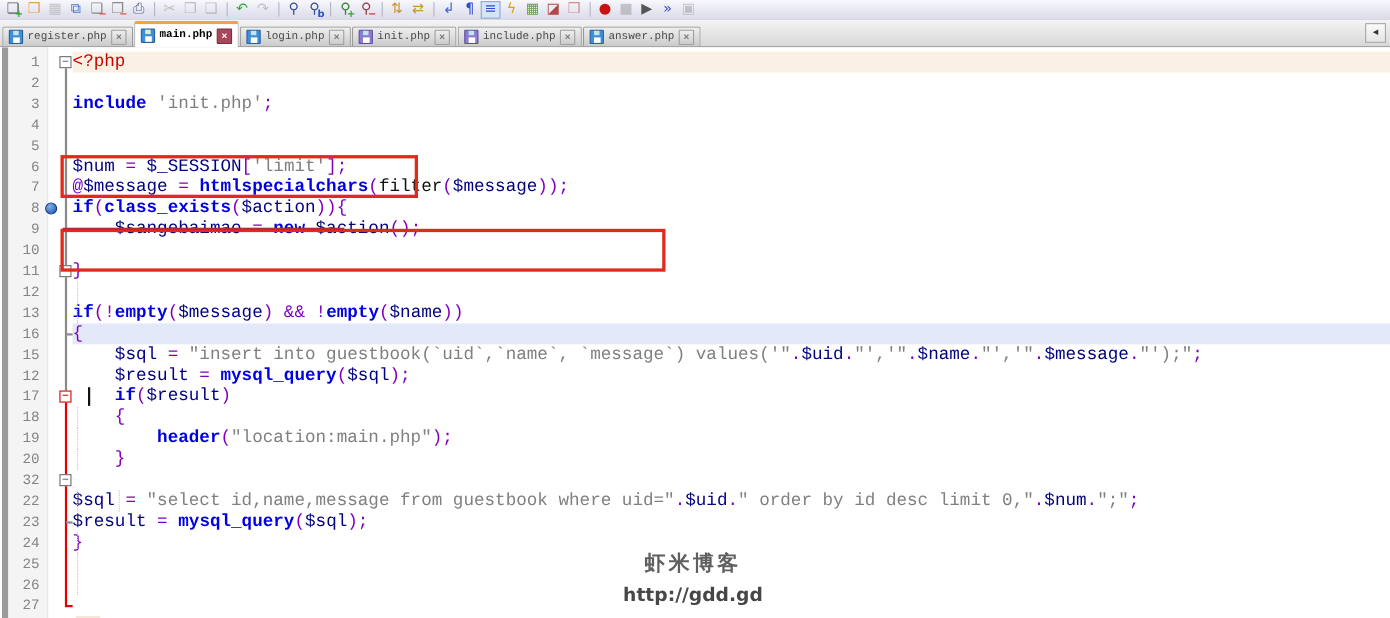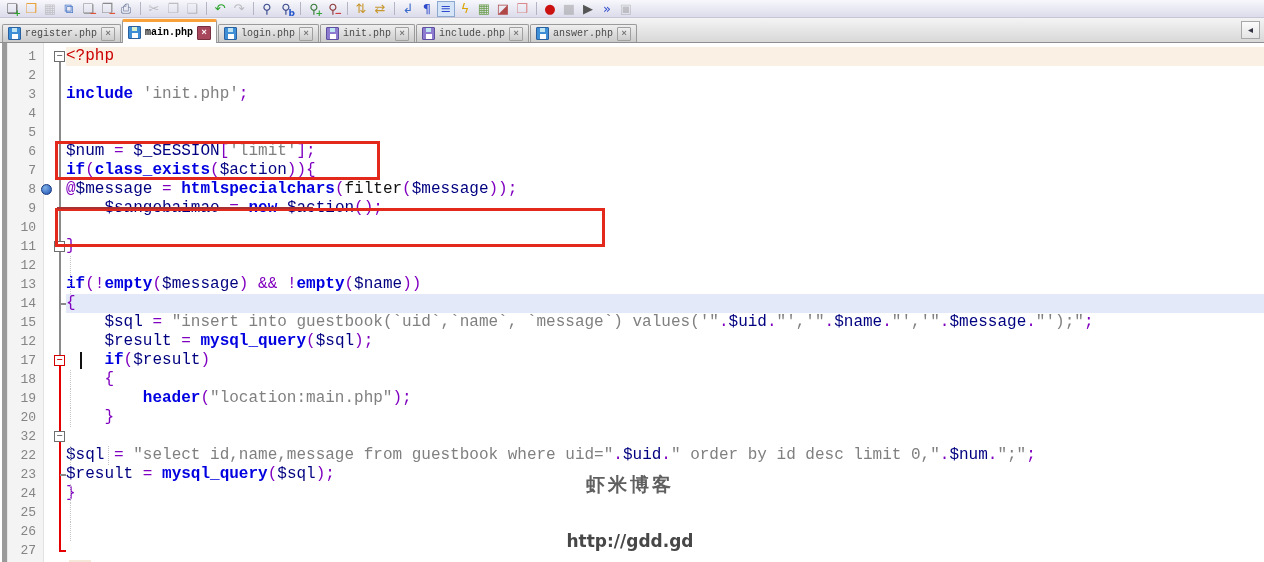--- a/index.html
+++ b/index.html
@@ -224,21 +224,21 @@
         <div class="ln">4</div>
         <div class="ln">5</div>
         <div class="ln">6</div>
         <div class="ln">7</div>
         <div class="ln">8</div>
         <div class="ln">9</div>
         <div class="ln">10</div>
         <div class="ln">11</div>
         <div class="ln">12</div>
         <div class="ln">13</div>
-        <div class="ln">14</div>
+        <div class="ln">16</div>
         <div class="ln">15</div>
         <div class="ln">12</div>
         <div class="ln">17</div>
         <div class="ln">18</div>
         <div class="ln">19</div>
         <div class="ln">20</div>
         <div class="ln">32</div>
         <div class="ln">22</div>
         <div class="ln">23</div>
         <div class="ln">24</div>
@@ -249,41 +249,41 @@
       </div>
     <div class="bmargin"></div>
     <div class="fmargin" id="fmargin"></div>
     <div class="codecol" id="codecol">
         <div class="row php1"><span class="t">&lt;?php</span></div>
         <div class="row"></div>
         <div class="row"><span class="k">include</span><span class="d"> </span><span class="s">'init.php'</span><span class="o">;</span></div>
         <div class="row"></div>
         <div class="row"></div>
         <div class="row"><span class="v">$num</span><span class="d"> </span><span class="o">=</span><span class="d"> </span><span class="v">$_SESSION</span><span class="o">[</span><span class="s">'limit'</span><span class="o">]</span><span class="o">;</span></div>
+        <div class="row"><span class="o">@</span><span class="v">$message</span><span class="d"> </span><span class="o">=</span><span class="d"> </span><span class="f">htmlspecialchars</span><span class="o">(</span><span class="d">filter</span><span class="o">(</span><span class="v">$message</span><span class="o">))</span><span class="o">;</span></div>
         <div class="row"><span class="k">if</span><span class="o">(</span><span class="f">class_exists</span><span class="o">(</span><span class="v">$action</span><span class="o">))</span><span class="o">{</span></div>
-        <div class="row"><span class="o">@</span><span class="v">$message</span><span class="d"> </span><span class="o">=</span><span class="d"> </span><span class="f">htmlspecialchars</span><span class="o">(</span><span class="d">filter</span><span class="o">(</span><span class="v">$message</span><span class="o">))</span><span class="o">;</span></div>
         <div class="row"><span class="d">    </span><span class="v">$sangebaimao</span><span class="d"> </span><span class="o">=</span><span class="d"> </span><span class="k">new</span><span class="d"> </span><span class="v">$action</span><span class="o">()</span><span class="o">;</span></div>
         <div class="row"></div>
         <div class="row"><span class="o">}</span></div>
         <div class="row"></div>
         <div class="row"><span class="k">if</span><span class="o">(!</span><span class="f">empty</span><span class="o">(</span><span class="v">$message</span><span class="o">)</span><span class="d"> </span><span class="o">&amp;&amp;</span><span class="d"> </span><span class="o">!</span><span class="f">empty</span><span class="o">(</span><span class="v">$name</span><span class="o">))</span></div>
         <div class="row cur"><span class="o">{</span></div>
         <div class="row"><span class="d">    </span><span class="v">$sql</span><span class="d"> </span><span class="o">=</span><span class="d"> </span><span class="s">"insert into guestbook(`uid`,`name`, `message`) values('"</span><span class="o">.</span><span class="v">$uid</span><span class="o">.</span><span class="s">"','"</span><span class="o">.</span><span class="v">$name</span><span class="o">.</span><span class="s">"','"</span><span class="o">.</span><span class="v">$message</span><span class="o">.</span><span class="s">"');"</span><span class="o">;</span></div>
         <div class="row"><span class="d">    </span><span class="v">$result</span><span class="d"> </span><span class="o">=</span><span class="d"> </span><span class="f">mysql_query</span><span class="o">(</span><span class="v">$sql</span><span class="o">)</span><span class="o">;</span></div>
         <div class="row"><span class="d">    </span><span class="k">if</span><span class="o">(</span><span class="v">$result</span><span class="o">)</span></div>
         <div class="row"><span class="d">    </span><span class="o">{</span></div>
         <div class="row"><span class="d">        </span><span class="f">header</span><span class="o">(</span><span class="s">"location:main.php"</span><span class="o">)</span><span class="o">;</span></div>
         <div class="row"><span class="d">    </span><span class="o">}</span></div>
         <div class="row"></div>
         <div class="row"><span class="v">$sql</span><span class="d"> </span><span class="o">=</span><span class="d"> </span><span class="s">"select id,name,message from guestbook where uid="</span><span class="o">.</span><span class="v">$uid</span><span class="o">.</span><span class="s">" order by id desc limit 0,"</span><span class="o">.</span><span class="v">$num</span><span class="o">.</span><span class="s">";"</span><span class="o">;</span></div>
         <div class="row"><span class="v">$result</span><span class="d"> </span><span class="o">=</span><span class="d"> </span><span class="f">mysql_query</span><span class="o">(</span><span class="v">$sql</span><span class="o">)</span><span class="o">;</span></div>
         <div class="row"><span class="o">}</span></div>
         <div class="row"></div>
       </div>
-    <div class="wm wm1" style="left:555px;top:429px;width:150px;">虾米博客</div>
+    <div class="wm wm1" style="left:555px;top:456px;width:150px;">虾米博客</div>
     <div class="wm wm2" style="left:550px;top:488px;width:160px;">http://gdd.gd</div>
   <div class="fline" style="top: 19px; height: 295px; background: rgb(138, 138, 138);"></div>
       <div class="fline" style="top: 314px; height: 195px; background: rgb(228, 0, 0);"></div>
       <div class="fbox" style="top: 8px;">−</div>
       <div class="fbox" style="top: 198px;">−</div>
       <div class="fbox red" style="top: 312px;">−</div>
       <div class="fbox" style="top: 388px;">−</div>
       <div class="ftick" style="top: 260px;"></div>
       <div class="ftick" style="top: 431px;"></div>
       <div class="ftick red" style="top: 507px;"></div>

